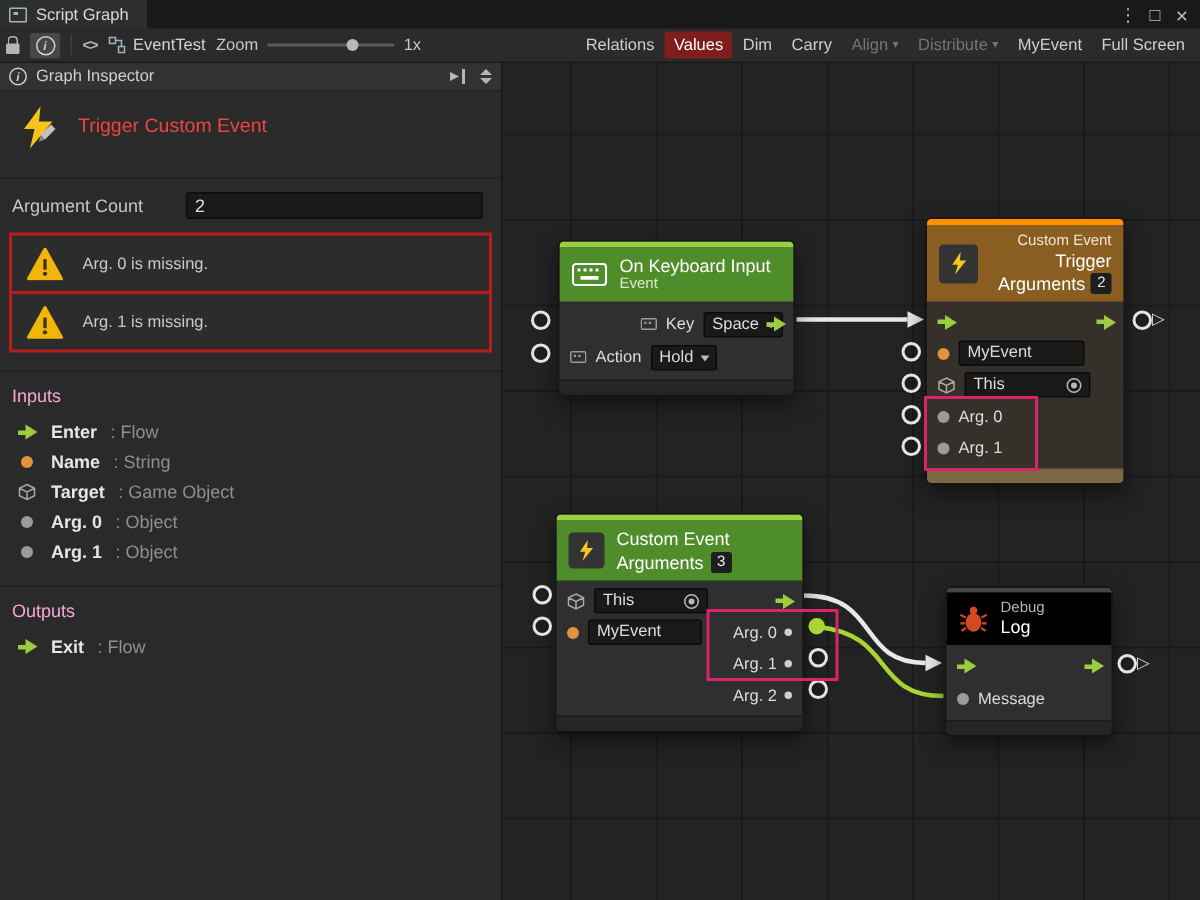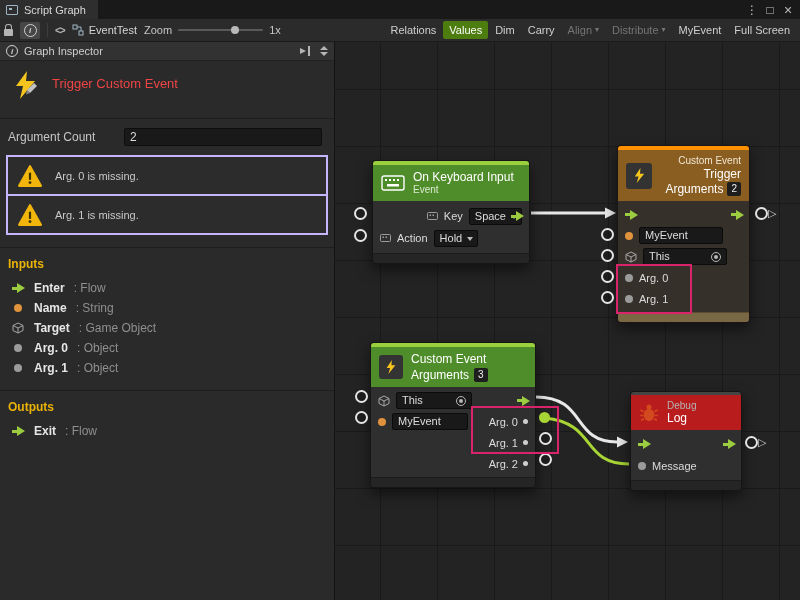--- a/index.html
+++ b/index.html
@@ -22,44 +22,44 @@
   .tbtn-ico{height:17px;min-width:20px;background:#474747;border-radius:2px;display:flex;align-items:center;justify-content:center;}
   .circ-i{width:11px;height:11px;border:1px solid #d2d2d2;border-radius:50%;display:flex;align-items:center;justify-content:center;font-size:8px;color:#d2d2d2;font-style:italic;font-weight:bold;}
   .tsep{width:1px;height:14px;background:#3d3d3d;}
   .codeglyph{color:#b5b5b5;font-size:10px;font-weight:bold;letter-spacing:-1px;}
   .assetname{color:#d5d5d5;display:flex;align-items:center;gap:5px;}
   .zoomwrap{display:flex;align-items:center;gap:6px;color:#c6c6c6;}
   .slider{width:85px;height:2px;background:#5a5a5a;position:relative;border-radius:1px;}
   .slider .knob{position:absolute;left:62%;top:-3px;width:8px;height:8px;background:#b9b9b9;border-radius:50%;}
   .tb-right{margin-left:auto;display:flex;align-items:center;gap:1px;}
   .tbtn{height:18px;line-height:18px;padding:0 6px;color:#cfcfcf;border-radius:2px;white-space:nowrap;display:flex;align-items:center;gap:3px;}
-  .tbtn.active{background:#4d7c0f;color:#fff;}
+  .tbtn.active{background:#7f1d1d;color:#fff;}
   .tbtn.disabled{color:#757575;}
   .caret{font-size:8px;}
 
   
   .inspector{position:absolute;left:0;top:42px;width:335px;height:558px;background:#2a2a2a;border-right:1px solid #141414;box-sizing:border-box;}
   .insp-head{height:18px;background:#323232;border-bottom:1px solid #222;display:flex;align-items:center;gap:6px;padding:0 6px;font-size:11px;color:#cfcfcf;}
   .insp-head .right{margin-left:auto;display:flex;align-items:center;gap:8px;}
   .dock-ico{position:relative;width:12px;height:10px;}
   .dock-ico::before{content:"";position:absolute;left:0;top:2px;border-left:6px solid #b5b5b5;border-top:3px solid transparent;border-bottom:3px solid transparent;}
   .dock-ico::after{content:"";position:absolute;right:2px;top:0;width:2px;height:10px;background:#b5b5b5;}
   .spinner{position:relative;width:8px;height:10px;}
   .spinner::before{content:"";position:absolute;left:0;top:0;border-bottom:4px solid #b5b5b5;border-left:4px solid transparent;border-right:4px solid transparent;}
   .spinner::after{content:"";position:absolute;left:0;bottom:0;border-top:4px solid #b5b5b5;border-left:4px solid transparent;border-right:4px solid transparent;}
   .insp-title{display:flex;align-items:flex-start;gap:12px;padding:9px 10px 18px 10px;border-bottom:1px solid #1e1e1e;}
   .insp-title .t{font-size:13px;color:#ef4444;margin-top:6px;}
   .argrow{display:flex;align-items:center;padding:9px 12px 9px 8px;gap:8px;}
   .argrow label{font-size:12px;color:#c6c6c6;width:108px;flex:none;}
   .argrow input{flex:1;height:16px;background:#191919;border:1px solid #0d0d0d;border-radius:2px;color:#ddd;font-size:12px;padding:0 5px;font-family:inherit;}
-  .warnbox{margin:0 6px;border:2px solid #c4b5fd;background:#2c2c2c;height:37px;display:flex;align-items:center;gap:13px;padding:0 10px;}
+  .warnbox{margin:0 6px;border:2px solid #b91c1c;background:#2c2c2c;height:37px;display:flex;align-items:center;gap:13px;padding:0 10px;}
   .warnbox + .warnbox{margin-top:-2px;}
   .warntext{font-size:11px;color:#c9c9c9;}
   .secdiv{height:1px;background:#1e1e1e;margin-top:12px;}
-  .sechead{font-size:12px;font-weight:bold;color:#eab308;padding:9px 0 7px 8px;}
+  .sechead{font-size:12px;font-weight:normal;color:#f9a8d4;padding:9px 0 7px 8px;}
   .portrow{height:20px;display:flex;align-items:center;gap:9px;padding-left:11px;}
   .picon{width:14px;display:flex;justify-content:center;flex:none;}
   .pname{font-size:12px;font-weight:bold;color:#e6e6e6;}
   .ptype{font-size:12px;color:#8f8f8f;}
   .ptype::before{content:" : ";}
 
   
   .flowarrow{display:inline-block;position:relative;width:13px;height:10px;flex:none;}
   .flowarrow::before{content:"";position:absolute;left:0;top:3.5px;width:6px;height:3px;background:#9ccc3f;}
   .flowarrow::after{content:"";position:absolute;left:5px;top:0;width:0;height:0;border-left:8px solid #9ccc3f;border-top:5px solid transparent;border-bottom:5px solid transparent;}
@@ -410,21 +410,21 @@
     </div>
     <div class="ring" style="left:20px;top:348px;"></div>
     <div class="ring" style="left:20px;top:369px;"></div>
     <div class="greendot" style="left:204px;top:370px;"></div>
     <div class="ring" style="left:204px;top:390px;"></div>
     <div class="ring" style="left:204px;top:411px;"></div>
     <div class="hlbox" style="left:136px;top:364px;width:84px;height:44px;"></div>
 
     <div class="node" style="left:295px;top:349px;width:112px;">
       <div class="strip" style="height:3px;background:#454545;"></div>
-      <div class="nhead" style="background:#b91c1c;">
+      <div class="nhead" style="background:#000000;">
         <svg width="20" height="20" viewBox="0 0 16 16">
           <ellipse cx="8" cy="9.5" rx="4.2" ry="5" fill="#d24a1e"></ellipse>
           <circle cx="8" cy="3.2" r="2" fill="#d24a1e"></circle>
           <path d="M3.8 7 L1 5.5 M3.6 10 L1 10 M4 12.5 L1.6 14 M12.2 7 L15 5.5 M12.4 10 L15 10 M12 12.5 L14.4 14" stroke="#d24a1e" stroke-width="1.2" fill="none"></path>
         </svg>
         <div>
           <div style="font-size:10px;color:#b5b5b5;">Debug</div>
           <div class="tt">Log</div>
         </div>
       </div>

